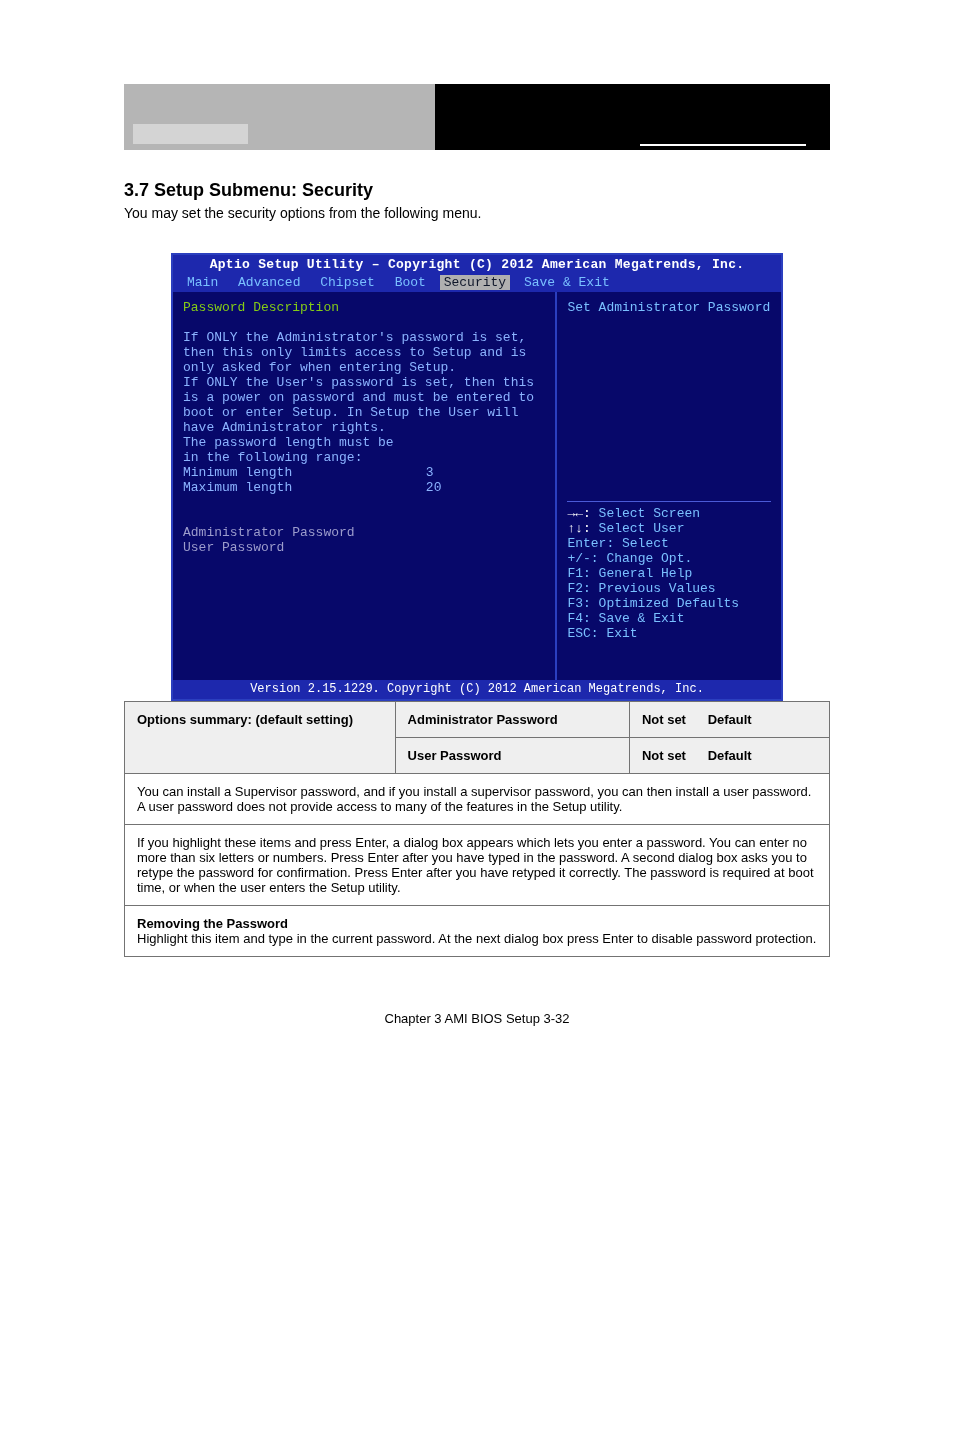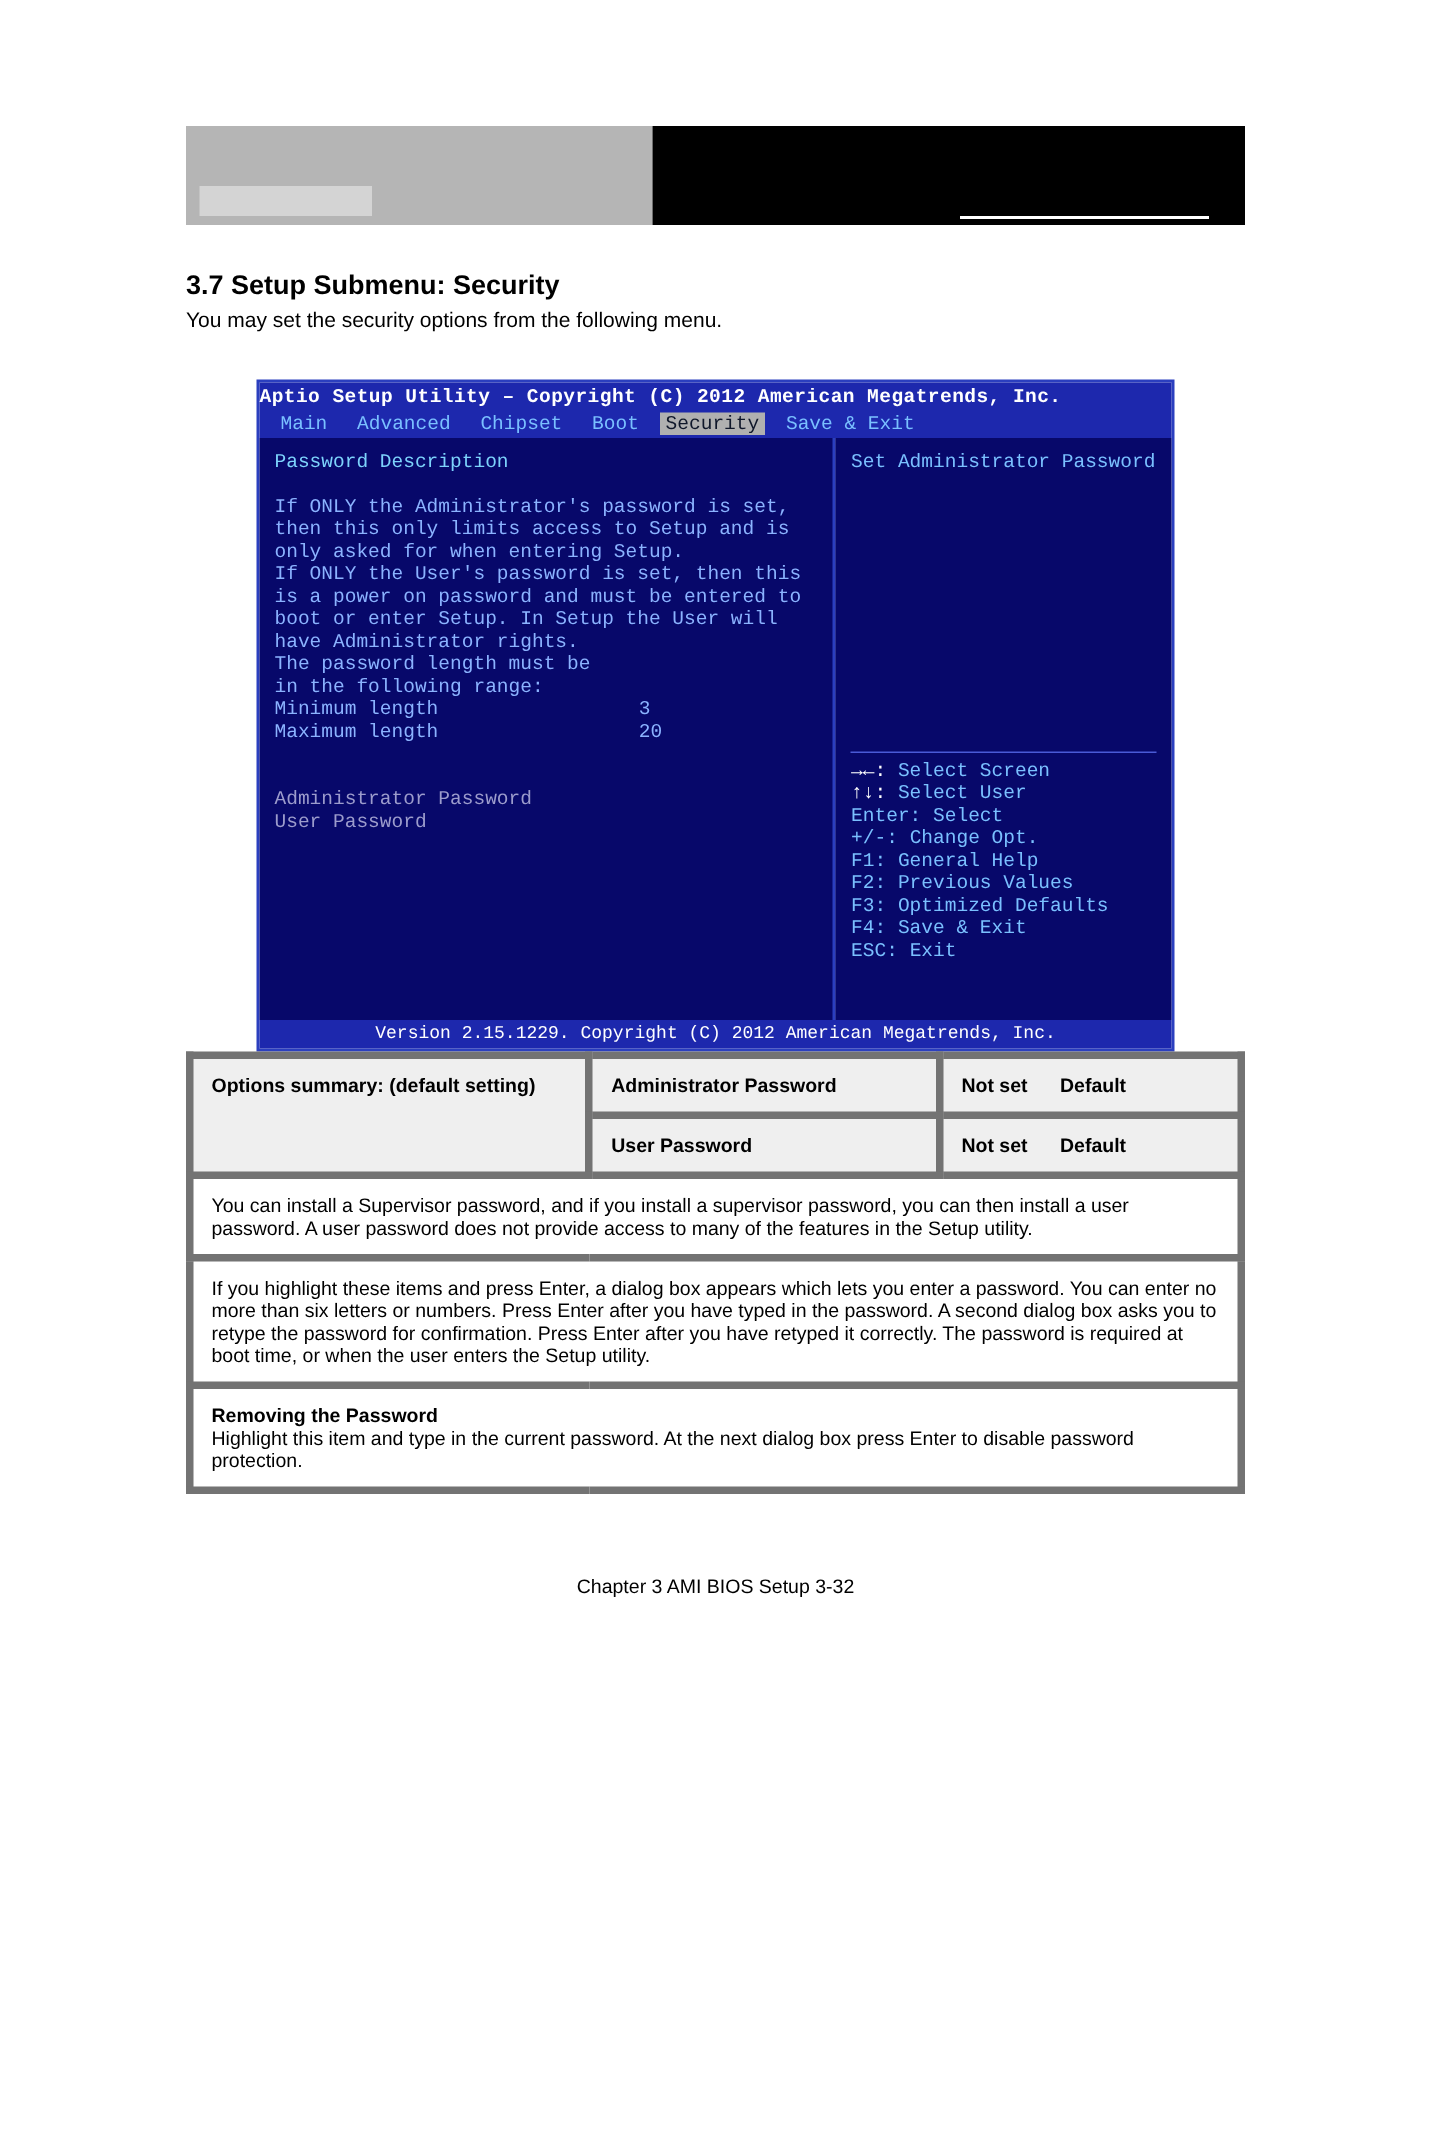--- a/index.html
+++ b/index.html
@@ -5,35 +5,35 @@
   html,body{margin:0;padding:0;background:#fff;font-family:Arial,Helvetica,sans-serif;width:954px}
   .page{width:954px;position:relative;padding-bottom:60px}
   .hdr-band{position:relative;height:66px;margin:84px 124px 0 124px}
   .hdr-grey{position:absolute;left:0;top:0;width:44%;height:100%;background:#b5b5b5}
   .hdr-black{position:absolute;right:0;top:0;width:56%;height:100%;background:#000}
   .hdr-underline{position:absolute;bottom:4px;left:52%;width:42%;height:2px;background:#fff}
   .hdr-grey-box{position:absolute;left:3%;bottom:6px;width:37%;height:20px;background:#d4d4d4}
   .section-heading{margin:30px 124px 4px 124px;font-size:18px;font-weight:bold}
   .section-sub{margin:0 124px 32px 124px;font-size:14px}
   .bios-box{width:608px;margin:0 auto;border:2px solid #2b3fbf;font-family:"Courier New",monospace;font-size:13px;line-height:15px}
-  .bios-hdr{background:#1d28ad;color:#fff;text-align:left;padding:2px 0;font-weight:bold;font-size:13px;letter-spacing:0.3px}
+  .bios-hdr{background:#1d28ad;color:#fff;text-align:center;padding:2px 0;font-weight:bold;font-size:13px;letter-spacing:0.3px}
   .bios-menu{background:#1d28ad;color:#7ac0ff;padding:1px 8px 2px 8px}
   .bios-menu span{padding:0 6px}
   .bios-menu .sel{background:#b0b0b0;color:#0f172a;padding:0 4px}
   .bios-body{display:flex;height:388px}
   .bios-left{flex:1.78;background:#07086a;color:#8bb3ff;padding:8px 10px;border-right:2px solid #2b3fbf;position:relative}
   .bios-right{flex:1;background:#07086a;color:#7ac0ff;padding:8px 10px;position:relative}
-  .bios-white{color:#7dd3fc}
+  .bios-white{color:#84cc16}
   .bios-grey{color:#9c9ccc}
   .bios-right hr{border:none;border-top:1px solid #4a5ad6;margin:186px 0 4px 0}
   .bios-hl{color:#fff}
   .bios-ftr{background:#1d28ad;color:#fff;text-align:center;padding:2px 0;font-size:12px}
   .change-label{margin:40px 124px 4px 124px;font-size:14px}
   .opts-table{margin:0 124px;border-collapse:collapse;width:706px;font-size:13px}
-  .opts-table th,.opts-table td{border:5px solid #737373;padding:10px 12px;vertical-align:top}
+  .opts-table th,.opts-table td{border:1px solid #737373;padding:10px 12px;vertical-align:top}
   .opts-table thead th{background:#efefef;font-weight:bold;text-align:left}
   .opts-table tbody tr.desc td{background:#fff;font-weight:normal}
   .footer{text-align:center;margin-top:54px;font-size:13px}
 </style>
 </head>
 <body>
 
 <div class="page">
 
   <div class="hdr-band">

